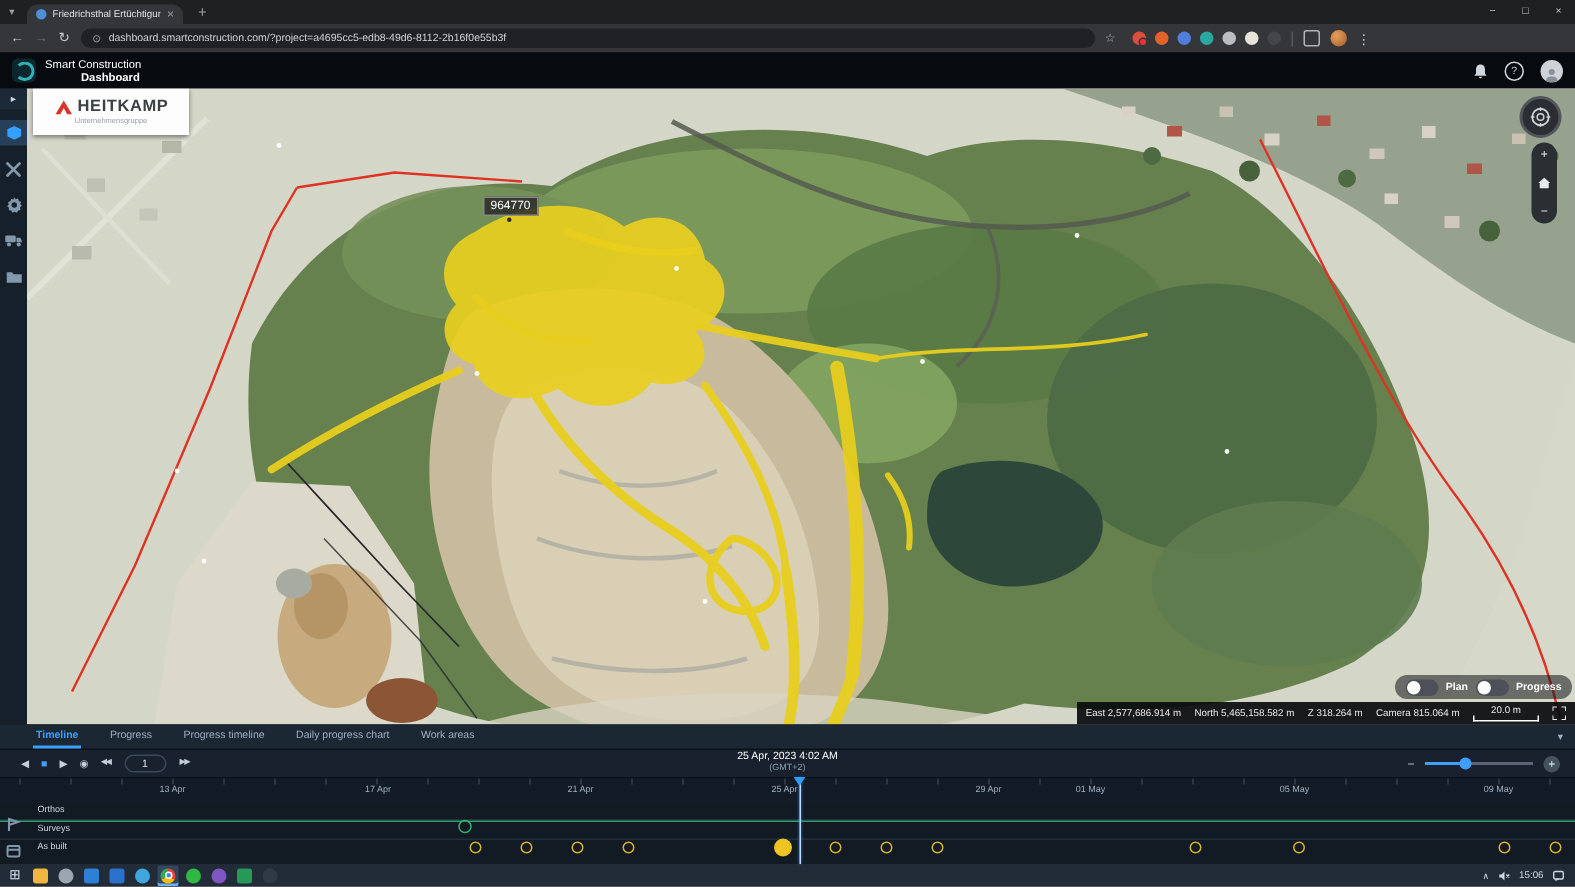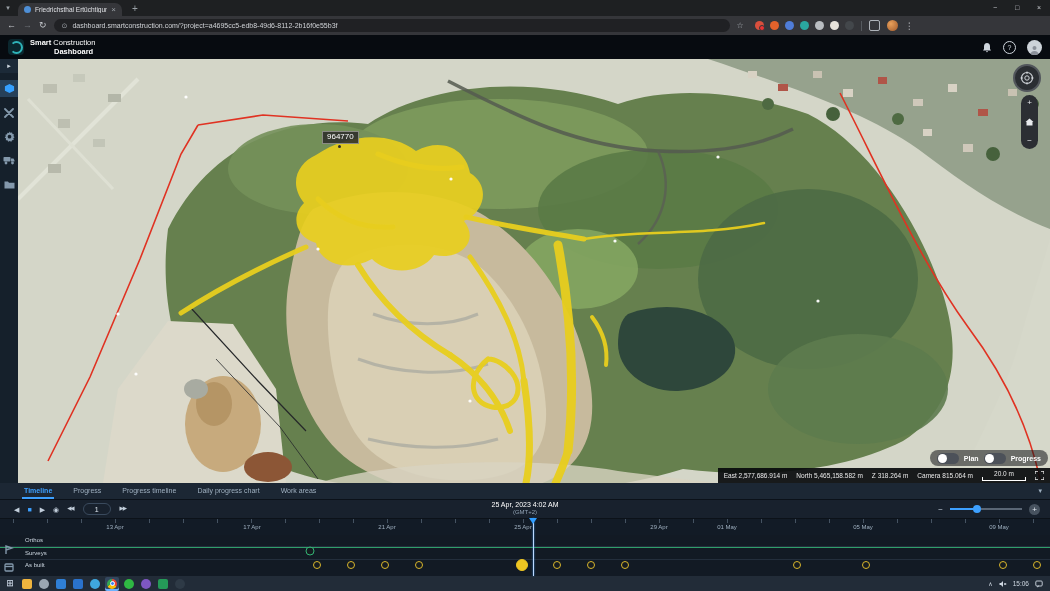--- a/index.html
+++ b/index.html
@@ -26,21 +26,21 @@
   .ext-icon.badged::after{content:'';position:absolute;right:-1px;bottom:-1px;width:4px;height:4px;border-radius:50%;background:#e33;border:1px solid #35363a;}
   .tb-sep{width:1px;height:10px;background:#55595e;}
   .side-panel-icon{width:9px;height:9px;border:1.5px solid #aeb3b9;border-radius:2px;}
   .avatar-toolbar{width:11px;height:11px;border-radius:50%;background:radial-gradient(circle at 35% 35%,#e9a05a,#a05a2c);}
   .menu-dots{color:#c6c9ce;font-size:9px;}
   
   .app-header{height:24px;background:#070b10;display:flex;align-items:center;padding:0 8px;}
   .brand-logo{width:16px;height:16px;border-radius:4px;background:#0b272e;display:flex;align-items:center;justify-content:center;}
   .brand-logo i{display:block;width:9px;height:9px;border:2px solid #2fb3b8;border-radius:50%;border-left-color:transparent;}
   .brand-text{margin-left:6px;color:#fff;font-size:7.5px;line-height:1.2;}
-  .brand-text .l1 b{font-weight:bold;}
+  .brand-text .l1 b{font-weight:normal;}
   .brand-text .l2{font-weight:bold;padding-left:24px;}
   .header-icons{margin-left:auto;display:flex;align-items:center;gap:11px;}
   .bell-icon svg{display:block;}
   .help-icon{width:11px;height:11px;border-radius:50%;border:1px solid #cfd6dd;color:#cfd6dd;font-size:7px;display:flex;align-items:center;justify-content:center;}
   .avatar-user{width:15px;height:15px;border-radius:50%;background:#cdd3d9;display:flex;align-items:flex-end;justify-content:center;overflow:hidden;}
   
   .main{display:flex;height:424px;}
   .sidebar{width:18px;background:#15202b;flex:none;display:flex;flex-direction:column;align-items:center;}
   .sidebar-expand{width:18px;height:14px;background:#1c2a38;color:#cdd6df;font-size:7px;display:flex;align-items:center;justify-content:center;}
   .side-item{width:18px;height:17px;display:flex;align-items:center;justify-content:center;margin-top:7px;}
@@ -302,20 +302,29 @@
           <circle cx="300" cy="190" r="1.6"></circle>
         <circle cx="433" cy="120" r="1.6"></circle>
           <circle cx="597" cy="182" r="1.6"></circle>
           <circle cx="700" cy="98" r="1.6"></circle>
         <circle cx="800" cy="242" r="1.6"></circle>
           <circle cx="452" cy="342" r="1.6"></circle>
           <circle cx="118" cy="315" r="1.6"></circle>
       </g>
     </svg>
 
+    <div class="heitkamp">
+      <div class="hk-row">
+        <svg width="13" height="11" viewBox="0 0 14 12">
+            <path d="M1,11 L7,1 L13,11 L9.5,11 L7,6.5 L4.5,11 Z" fill="#d8342a"></path>
+          </svg>
+        <span class="hk-name">HEITKAMP</span>
+      </div>
+      <span class="hk-sub">Unternehmensgruppe</span>
+    </div>
 
     <div class="machine-label">964770</div>
 
     <div class="compass">
       <svg width="14" height="14" viewBox="0 0 14 14">
         <circle cx="7" cy="7" r="5.5" fill="none" stroke="#cfd3d8" stroke-width="1.2"></circle>
         <circle cx="7" cy="7" r="2.2" fill="none" stroke="#cfd3d8" stroke-width="1"></circle>
         <path d="M7 0.5 L7 3 M7 11 L7 13.5 M0.5 7 L3 7 M11 7 L13.5 7" stroke="#cfd3d8" stroke-width="1"></path>
       </svg>
     </div>

